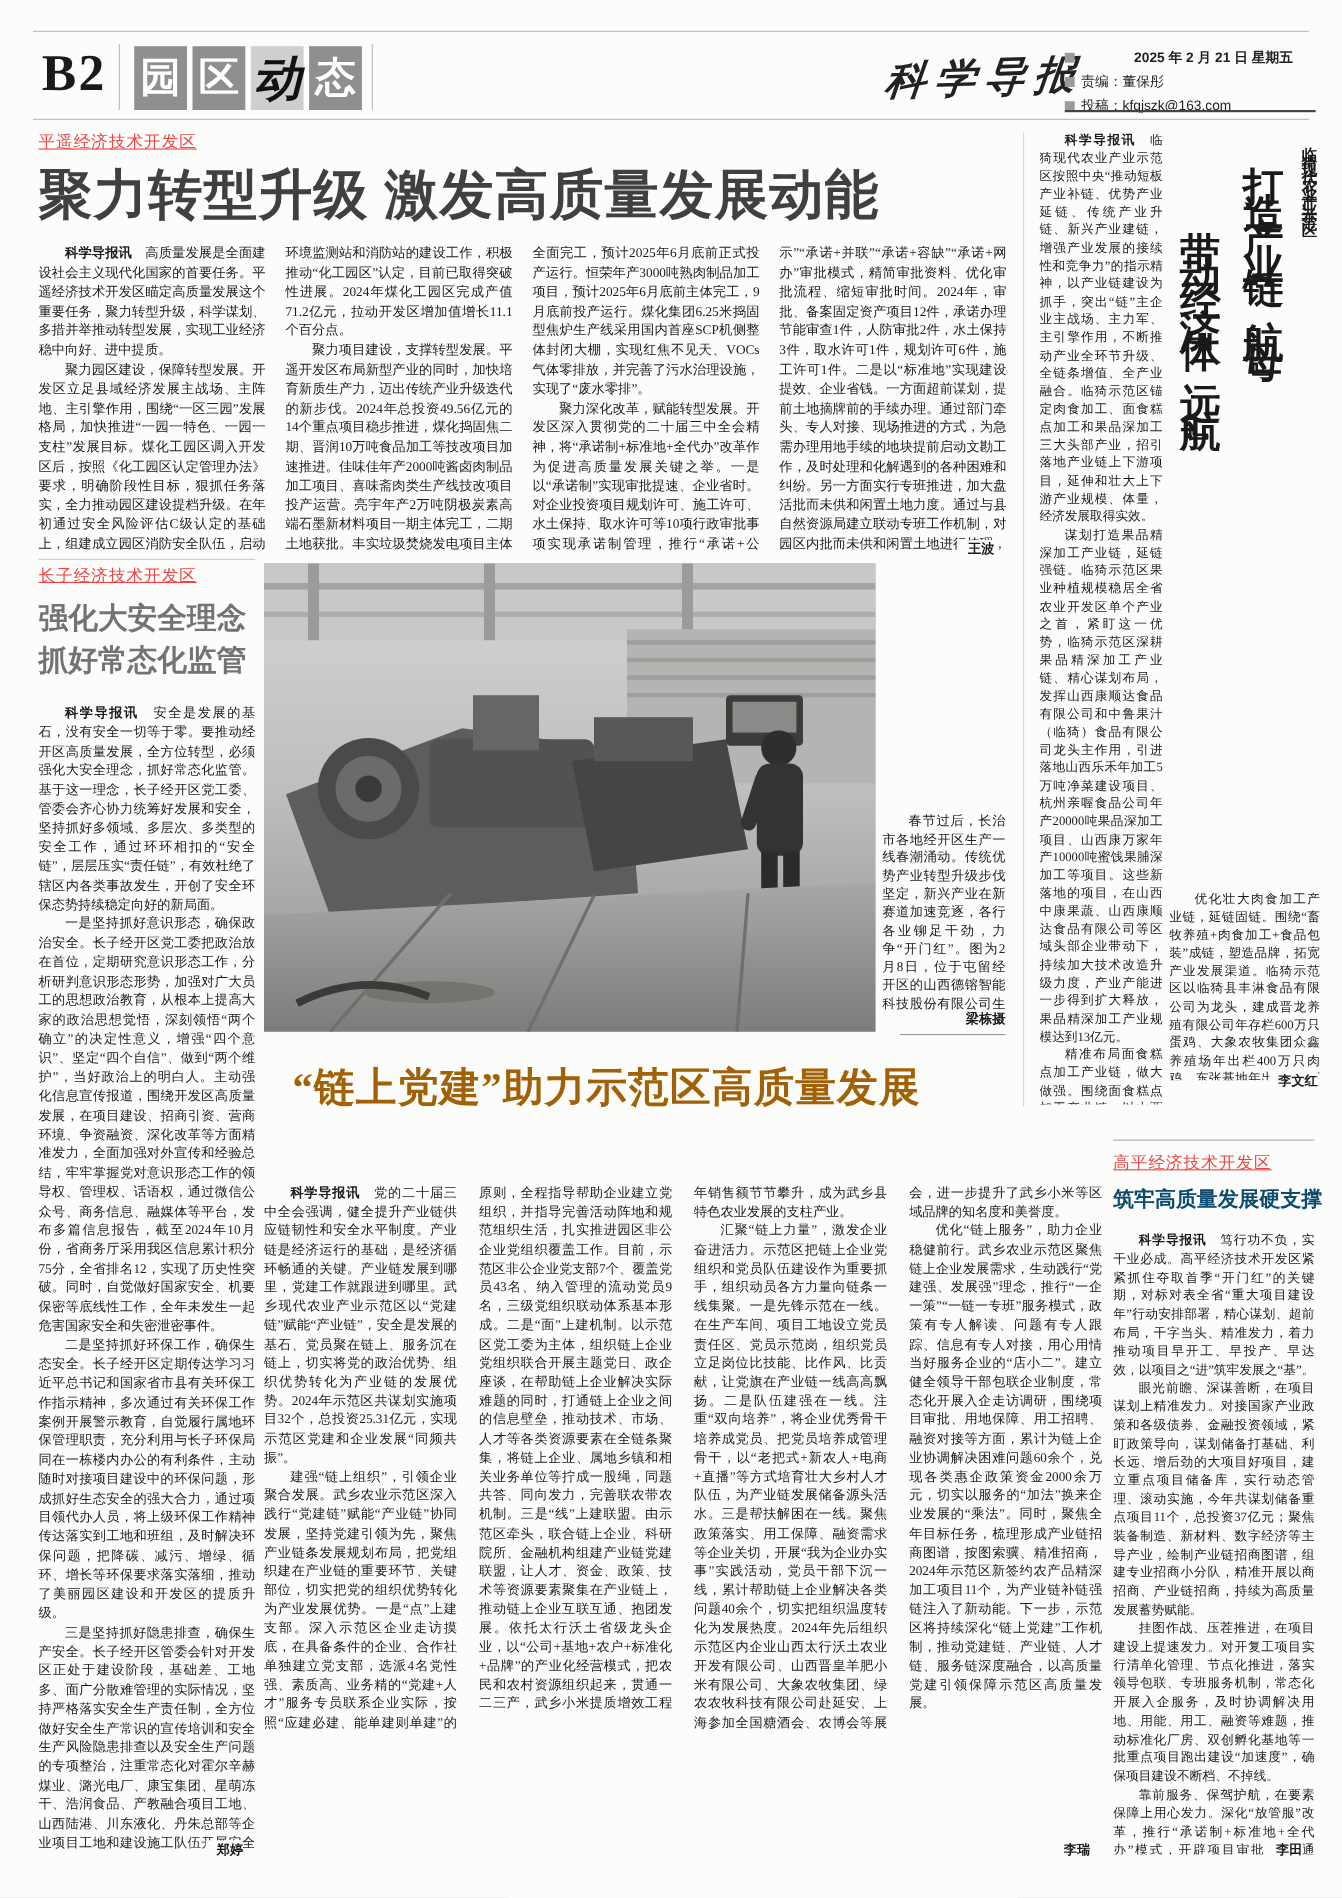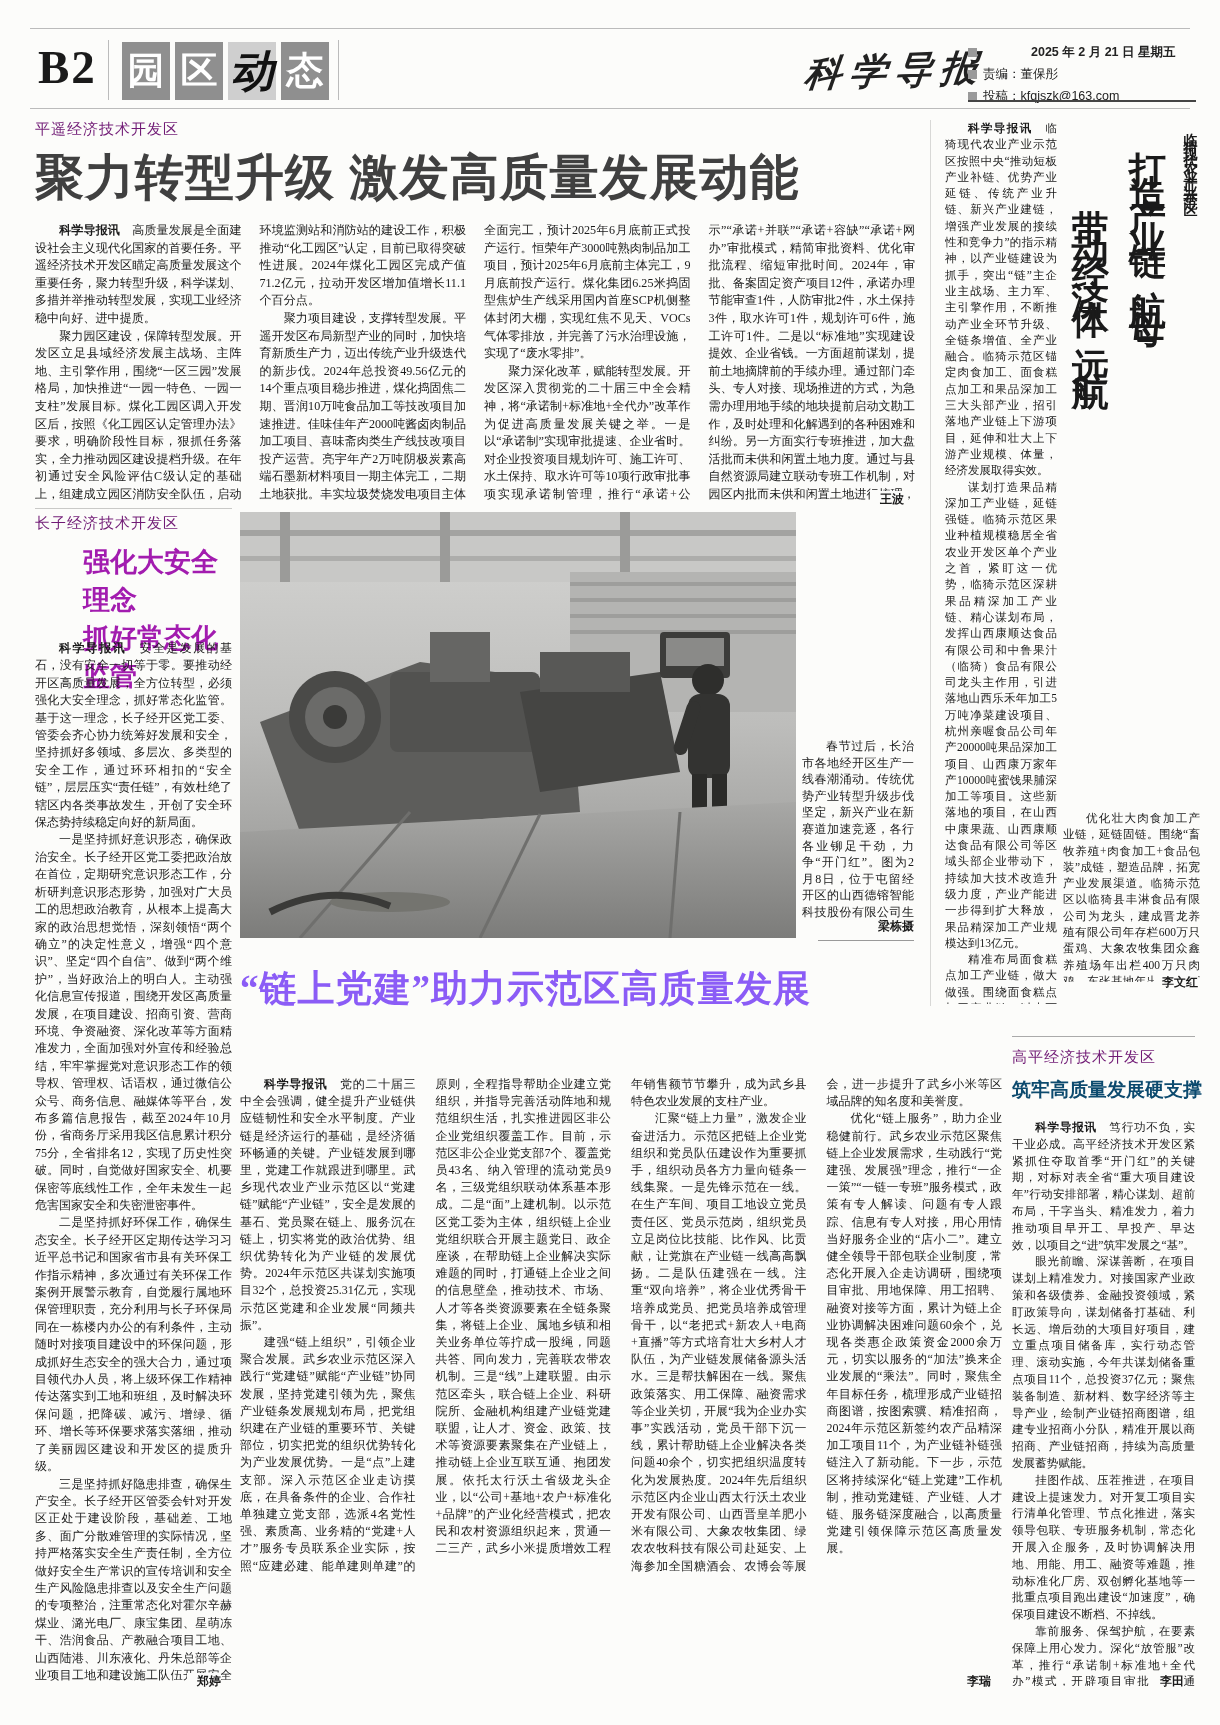--- a/index.html
+++ b/index.html
@@ -14,21 +14,21 @@
             font:bold 37px "Liberation Sans",sans-serif;}
   .logo-box.alt{background:#cfcfcf;color:#111;font:bold italic 44px "Liberation Serif",serif;transform:none;}
   #masthead{position:absolute;left:805px;top:46px;font:bold italic 37px "Liberation Serif",serif;
             letter-spacing:8px;transform:skewX(-8deg) rotate(-2deg);color:#222;}
   #head-info{position:absolute;left:968px;top:44px;width:228px;font-family:"Liberation Sans",sans-serif;}
   #head-info .row{display:flex;align-items:center;margin-bottom:5px;font-size:12.5px;color:#222;}
   #head-info .row.b{font-weight:bold;gap:48px;}
   .sq{width:9px;height:9px;background:#9a9a9a;margin-right:6px;flex:0 0 auto;}
   #head-rule{position:absolute;left:968px;top:100px;width:228px;height:2px;background:#444;}
   
-  .kicker{font:15px "Liberation Sans",sans-serif;color:#701a75;letter-spacing:1px;}
+  .kicker{font:15px "Liberation Sans",sans-serif;color:#ef4444;letter-spacing:1px;text-decoration:underline;}
   .art p{margin:0;text-indent:2em;text-align:justify;}
   .leadtag{font-weight:bold;}
   .byline{position:absolute;right:11px;bottom:2px;background:#fcfcfa;padding-left:10px;font-weight:bold;font-size:12px;}
   
   #pingyao{position:absolute;left:35px;top:120px;width:880px;height:390px;}
   #py-head{font:bold 49px "Liberation Sans",sans-serif;letter-spacing:1px;margin-top:6px;color:#404040;white-space:nowrap;}
   #py-body{position:absolute;left:0;top:102px;width:880px;height:286px;overflow:hidden;
            column-count:4;column-gap:18px;font-size:12.1px;line-height:17.6px;}
   
   #linyi{position:absolute;left:945px;top:118px;width:255px;height:890px;}
@@ -37,33 +37,33 @@
   #ly-col1 p,#ly-bottom p{text-align:justify;text-indent:2em;margin:0;}
   #ly-vblock{position:absolute;left:118px;top:4px;width:137px;height:680px;writing-mode:vertical-rl;}
   #ly-kicker{font:bold 14px "Liberation Sans",sans-serif;letter-spacing:7px;margin-left:6px;}
   .ly-h{font:bold 37px "Liberation Serif",serif;letter-spacing:23px;line-height:1.55;}
   #ly-h2{margin-top:58px;}
   #ly-bottom{position:absolute;left:118px;top:692px;width:137px;height:172px;overflow:hidden;
              font-size:11.5px;line-height:16.3px;}
   #ly-byline{position:absolute;right:2px;top:856px;font-weight:bold;font-size:12px;background:#fcfcfa;padding-left:8px;}
   
   #zhangzi{position:absolute;left:35px;top:514px;width:197px;height:1178px;}
-  #zz-head{font:bold 27px "Liberation Sans",sans-serif;line-height:38px;margin-top:10px;color:#a21caf;margin-left:48px;}
+  #zz-head{font:bold 27px "Liberation Sans",sans-serif;line-height:38px;margin-top:10px;color:#737373;}
   #zz-body{position:absolute;left:0;top:126px;width:197px;height:1046px;overflow:hidden;
            font-size:12px;line-height:17.4px;}
   
   #photo{position:absolute;left:240px;top:512px;width:556px;height:426px;background:#b9b9b7;overflow:hidden;}
   #caption{position:absolute;left:802px;top:738px;width:112px;height:180px;overflow:hidden;
            font-size:12px;line-height:16.6px;text-align:justify;}
   #caption .first{text-indent:2em;}
   #credit{position:absolute;left:802px;top:918px;width:112px;text-align:right;font-weight:bold;font-size:12px;}
   #cap-rule{position:absolute;left:818px;top:940px;width:96px;height:1px;background:#999;}
   
   #wuxiang{position:absolute;left:240px;top:956px;width:762px;height:736px;}
-  #wx-head{font:bold 37px "Liberation Serif",serif;letter-spacing:1px;margin-top:8px;color:#8b5cf6;white-space:nowrap;}
+  #wx-head{font:bold 37px "Liberation Serif",serif;letter-spacing:1px;margin-top:8px;color:#a16207;white-space:nowrap;margin-left:26px;}
   #wx-body{position:absolute;left:0;top:120px;width:762px;height:614px;overflow:hidden;
            column-count:4;column-gap:20px;font-size:12px;line-height:17.2px;}
   
   #gaoping{position:absolute;left:1012px;top:1048px;width:183px;height:644px;}
   #gp-head{font:bold 19px "Liberation Sans",sans-serif;margin-top:10px;color:#0c4a6e;white-space:nowrap;}
   #gp-body{position:absolute;left:0;top:72px;width:183px;height:566px;overflow:hidden;
            font-size:11.6px;line-height:16.8px;}
 </style>
 </head>
 <body>

